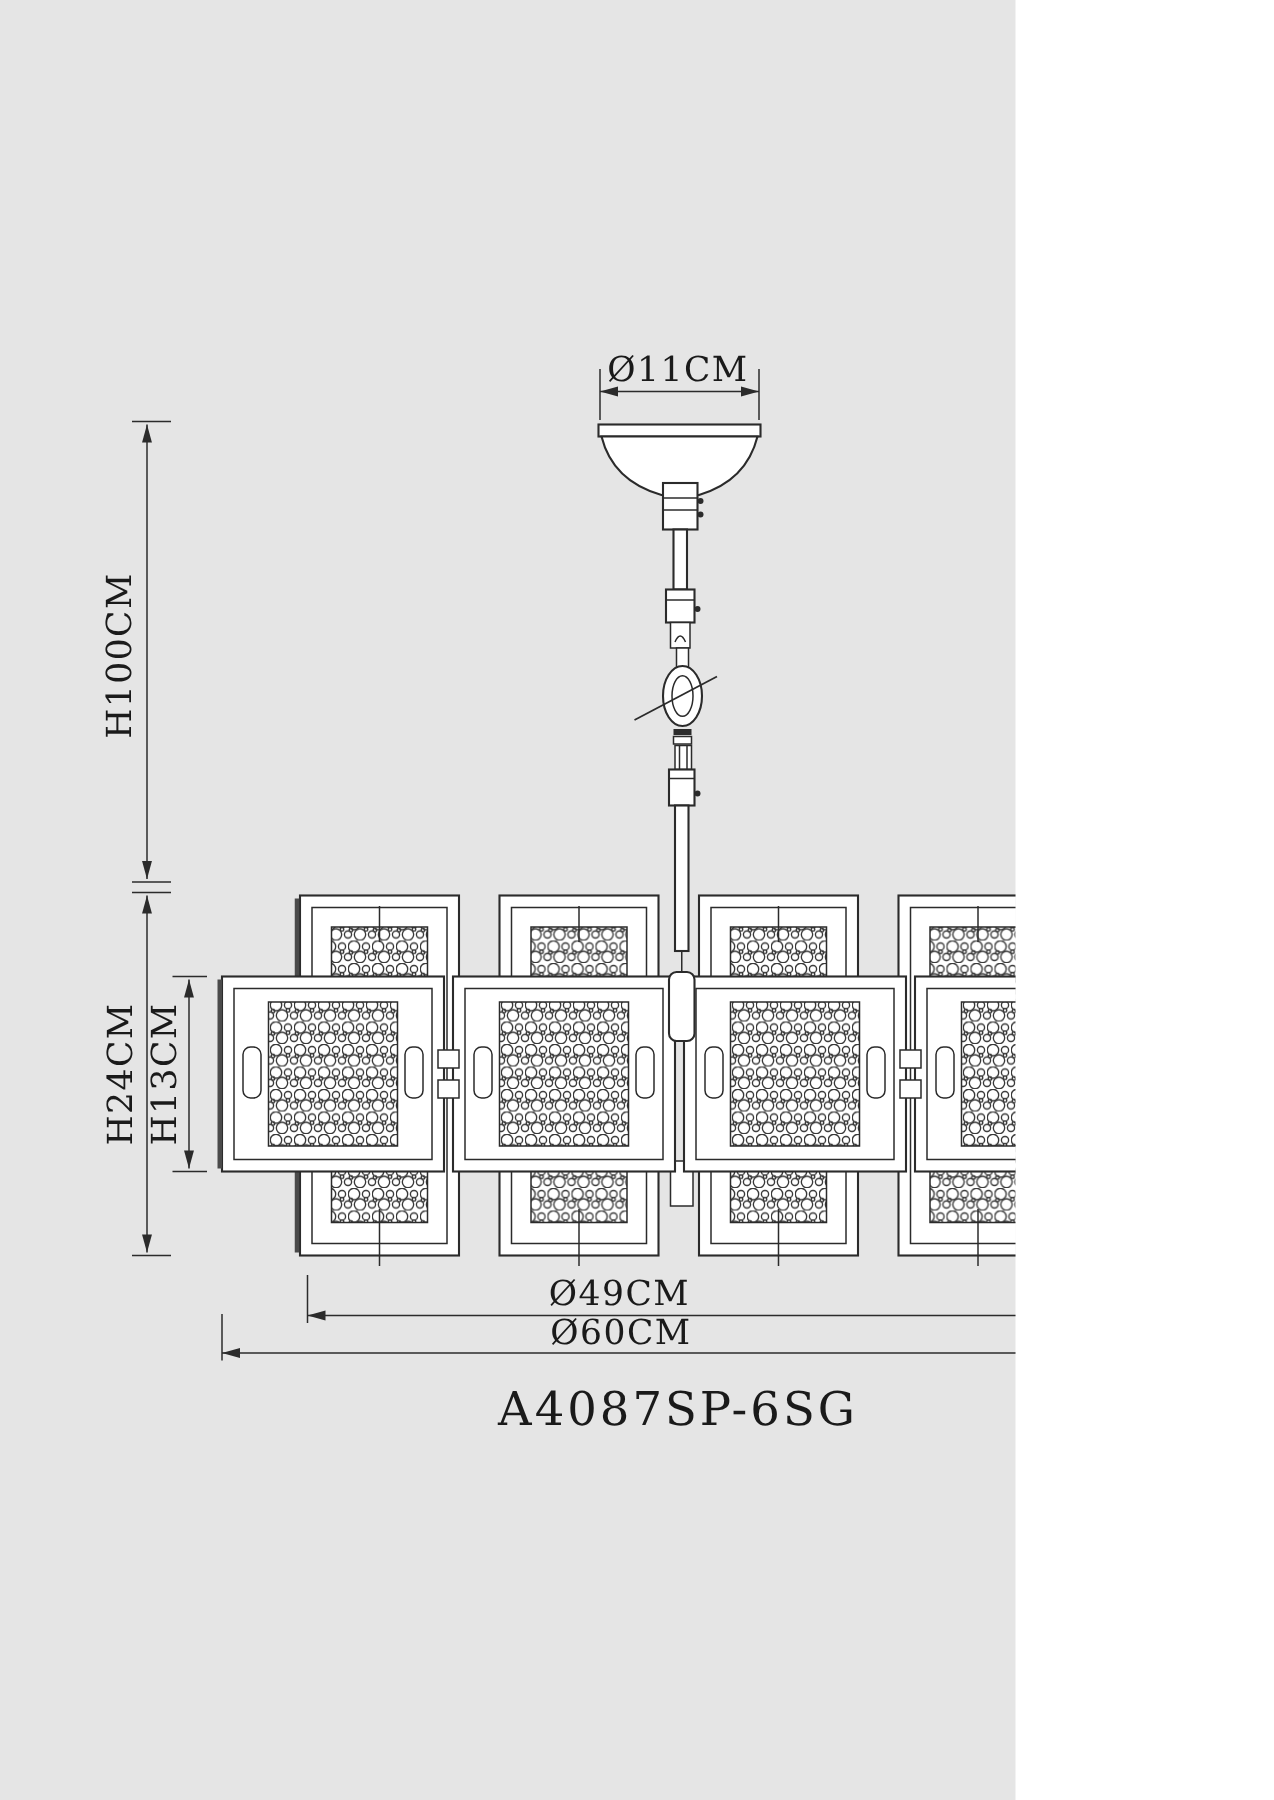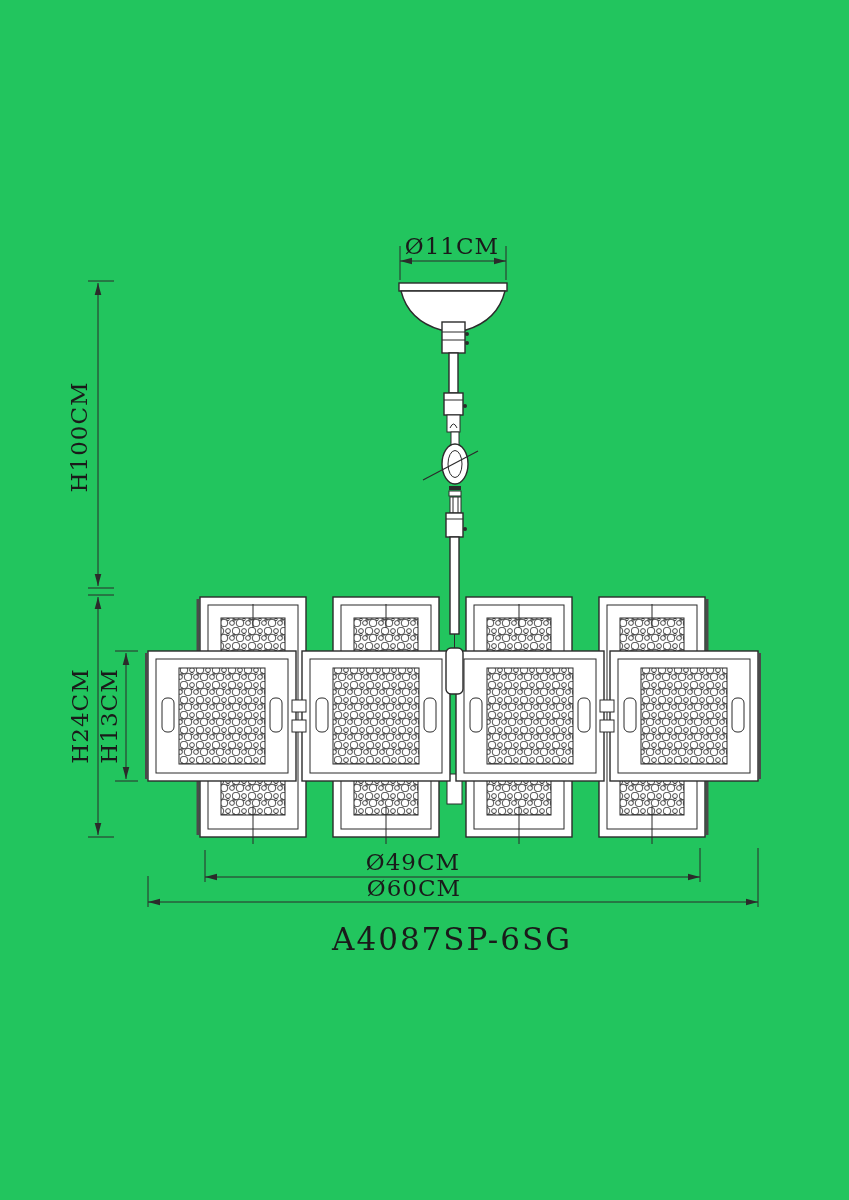--- a/index.html
+++ b/index.html
@@ -1,19 +1,19 @@
 <!DOCTYPE html>
 <html><head>
 <meta charset="utf-8">
 <style>
   html,body { margin:0; padding:0; background:#ffffff; }
   .page {
     position:relative;
-    width:849px; height:1200px;
-    background:#22c55e;
+    width:677px; height:1200px;
+    background:#e5e5e5;
     font-family:"DejaVu Serif", serif;
     overflow:hidden;
   }
   svg text { fill:#1a1a1a; }
   .dim   { font:23px "DejaVu Serif", serif; letter-spacing:1px; }
   .model { font:31px "DejaVu Serif", serif; letter-spacing:2px; }
   .ln    { stroke:#2b2b2b; fill:none; stroke-width:1.2; }
   .thin  { stroke:#2b2b2b; fill:none; stroke-width:1; }
   .fw    { fill:#ffffff; stroke:#2b2b2b; stroke-width:1.4; }
   .fw2   { fill:#ffffff; stroke:#2b2b2b; stroke-width:1; }

